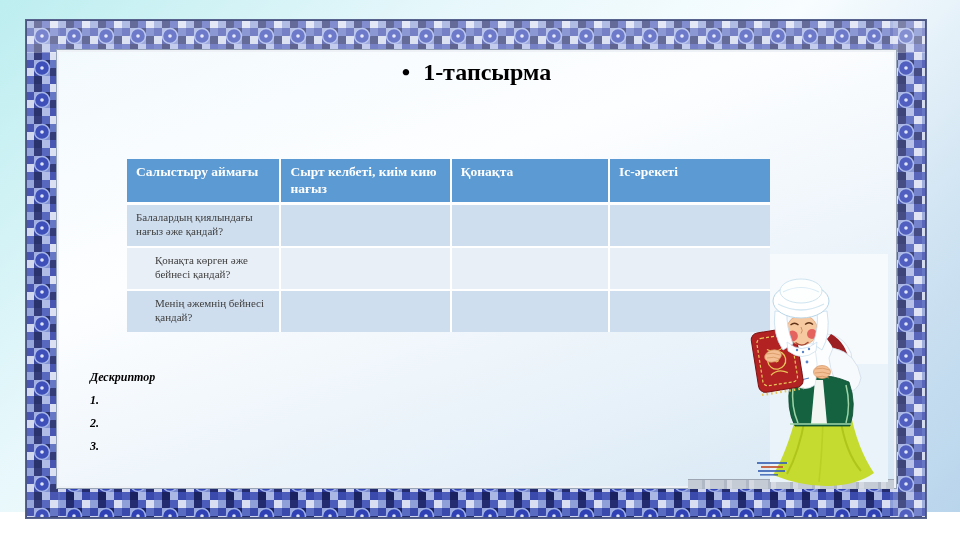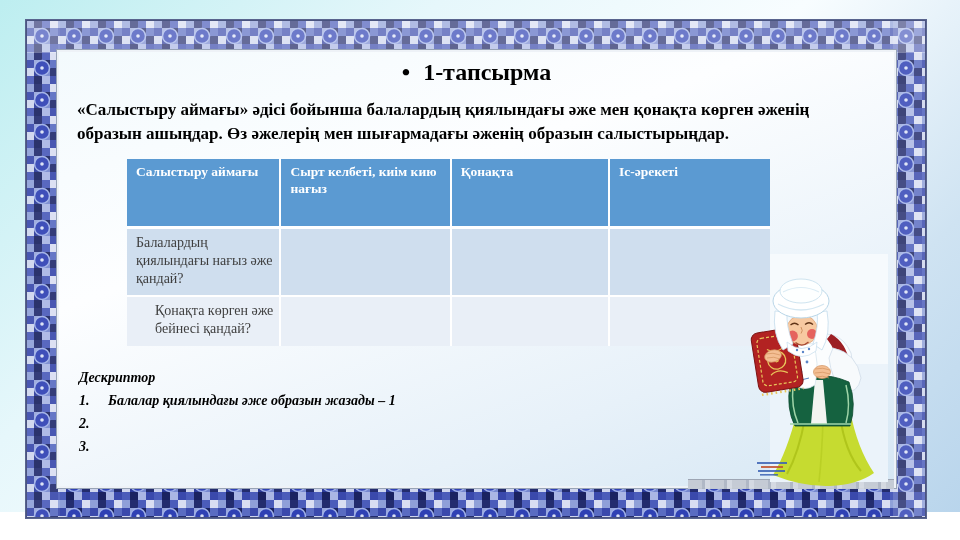--- a/index.html
+++ b/index.html
@@ -38,35 +38,35 @@
   .cmp-table{
     position:absolute;top:107px;left:68px;width:643px;
     border-collapse:separate;border-spacing:0;table-layout:fixed;
   }
   .cmp-table col.c1{width:23.7%}
   .cmp-table col.c2{width:26.5%}
   .cmp-table col.c3{width:24.6%}
   .cmp-table col.c4{width:25.2%}
   .cmp-table th{
     background:#5b9ad2;color:#ffffff;font-weight:bold;font-size:13.5px;
-    text-align:left;vertical-align:top;padding:5px 6px 28px 9px;line-height:1.25;
+    text-align:left;vertical-align:top;padding:5px 6px 4px 9px;line-height:1.25;
     border-bottom:3px solid #fff;
   }
   .cmp-table th + th, .cmp-table td + td{border-left:2px solid #ffffff;}
   .cmp-table td{
-    font-size:14px;color:#3e3e3e;vertical-align:top;
+    font-size:11px;color:#3e3e3e;vertical-align:top;
     padding:5px 6px 8px 9px;line-height:1.28;
   }
   .cmp-table tr + tr td{border-top:2px solid #ffffff;padding-left:28px;}
   .cmp-table tr.band-a td{background:#cfdeee;}
   .cmp-table tr.band-b td{background:#e9eff7;}
   
   .descriptor{
-    position:absolute;top:314px;left:20px;width:700px;
-    font-size:14px;font-weight:bold;font-style:italic;color:#000;line-height:23px;
+    position:absolute;top:314px;left:31px;width:700px;
+    font-size:12px;font-weight:bold;font-style:italic;color:#000;line-height:23px;
   }
   .descriptor .d-item{display:flex;}
   .descriptor .d-num{width:29px;flex:0 0 29px;}
   
   .bottom-strip{
     position:absolute;left:688px;top:479px;width:206px;height:9px;z-index:3;
     background:repeating-linear-gradient(90deg,#c4cad4 0 14px,#aeb6c4 14px 17px,#d4d9e1 17px 22px);
     border-top:1px solid #9aa2b0;opacity:.95;
   }
   .illustration{
@@ -110,21 +110,20 @@
       <rect x="0.5" y="0.5" width="899" height="497" fill="none" stroke="#4a5480" stroke-width="1"></rect>
     </svg>
   </div>
 
   <div class="content">
 
     <div class="title-row">
       <span class="bullet">•</span><span>1-тапсырма</span>
     </div>
 
-    <p class="intro">«Салыстыру аймағы» әдісі бойынша балалардың қиялындағы әже мен қонақта көрген әженің образын ашыңдар. Өз әжелерің мен шығармадағы әженің образын салыстырыңдар.</p>
 
     <table class="cmp-table">
       <colgroup>
           <col class="c1">
           <col class="c2">
           <col class="c3">
           <col class="c4">
         </colgroup>
       <thead>
         <tr>
@@ -140,28 +139,33 @@
           <td></td>
           <td></td>
           <td></td>
         </tr>
         <tr class="band-b">
           <td>Қонақта көрген әже бейнесі қандай?</td>
           <td></td>
           <td></td>
           <td></td>
         </tr>
+        <tr class="band-a">
+          <td>Менің әжемнің бейнесі қандай?</td>
+          <td></td>
+          <td></td>
+          <td></td>
+        </tr>
       </tbody>
     </table>
 
     <div class="descriptor">
       <div class="d-head">Дескриптор</div>
       <div class="d-item">
         <span class="d-num">1.</span>
-        <span class="d-txt">Балалар қиялындағы әже образын жазады – 1</span>
       </div>
       <div class="d-item">
         <span class="d-num">2.</span>
       </div>
       <div class="d-item">
         <span class="d-num">3.</span>
       </div>
     </div>
   </div>
 

